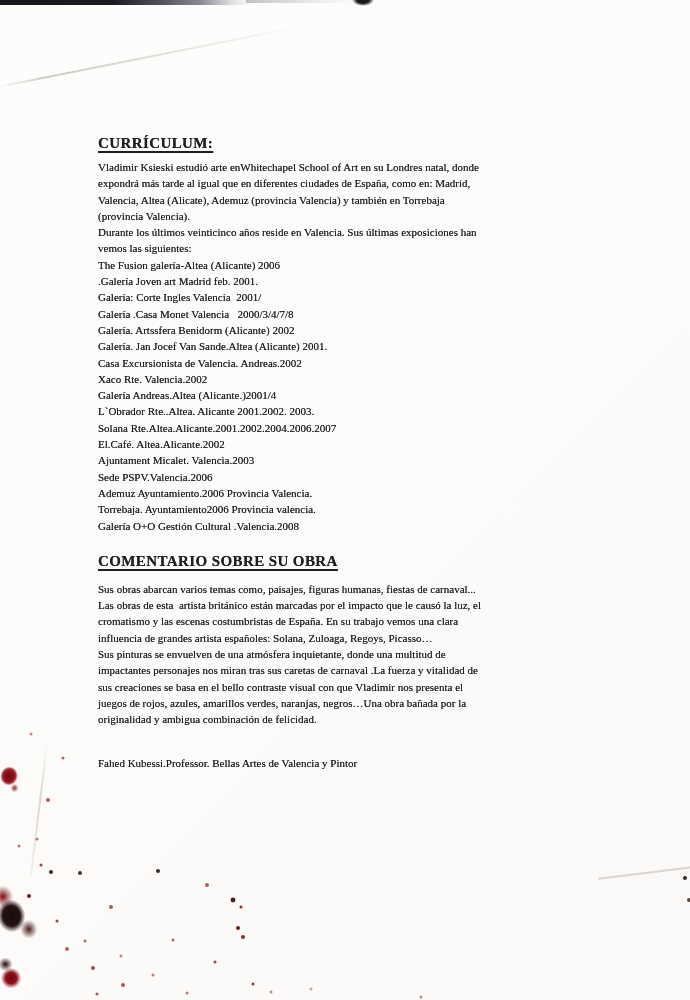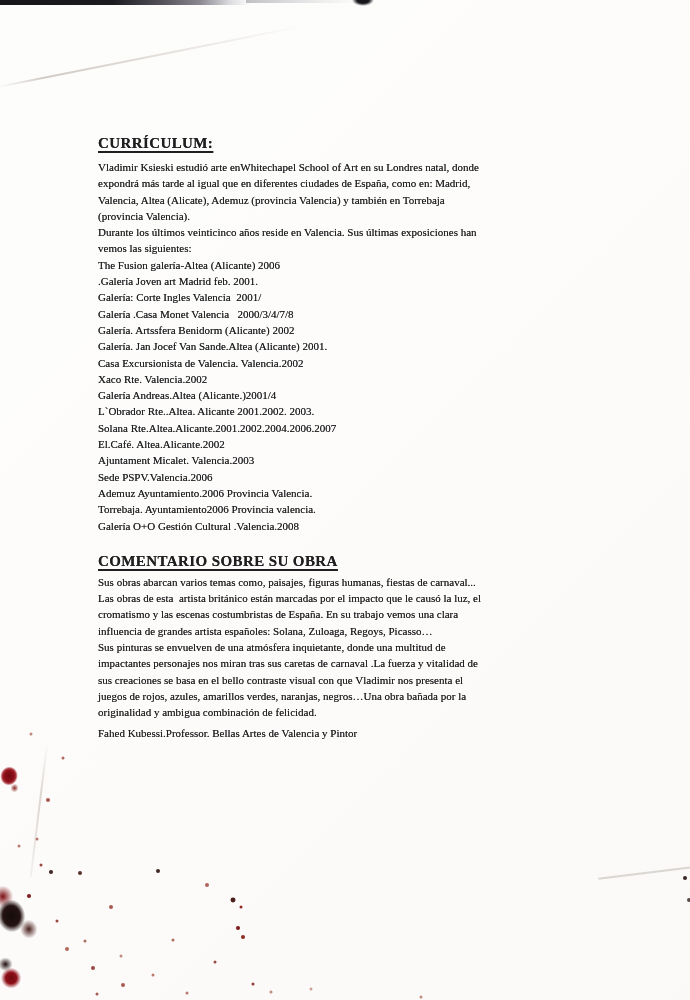--- a/index.html
+++ b/index.html
@@ -23,28 +23,28 @@
   .doc-heading {
     font-size: 15px; line-height: 17px; font-weight: 700;
     letter-spacing: 0.4px;
     text-decoration: underline;
     text-underline-offset: 3px;
     text-decoration-thickness: 2px;
     margin: 0 0 7px 0;
     text-shadow: 0 0 0.5px rgba(20,20,22,0.8);
   }
   .doc-heading.second {
-    margin: 19px 0 4px 0;
+    margin: 19px 0 11px 0;
   }
   .line {
     font-size: 11px; line-height: 16.3px;
     white-space: pre;
     text-shadow: 0 0 0.45px rgba(25,25,28,0.75);
   }
-  .signature { margin-top: 4px; }
+  .signature { margin-top: 27px; }
   
   .artifact { position: absolute; pointer-events: none; }
   .scan-top-bar {
     left: 0; top: 0; width: 250px; height: 5px;
     background: linear-gradient(90deg, #17161b 0%, #1c1b20 45%, #55525c 65%, #8b8892 80%, rgba(160,158,168,0.35) 92%, rgba(180,178,188,0) 100%);
     filter: blur(0.4px);
   }
   .scan-top-tail {
     left: 246px; top: 0; width: 112px; height: 3px;
     background: linear-gradient(90deg, rgba(120,118,128,0.45), rgba(150,148,158,0.18) 60%, rgba(150,148,158,0) 100%);
@@ -159,21 +159,21 @@
       </div>
 
     <div>
 
     <div class="line">The Fusion galería-Altea (Alicante) 2006</div>
         <div class="line">.Galería Joven art Madrid feb. 2001.</div>
         <div class="line">Galería: Corte Ingles Valencia  2001/</div>
         <div class="line">Galería .Casa Monet Valencia   2000/3/4/7/8</div>
         <div class="line">Galería. Artssfera Benidorm (Alicante) 2002</div>
         <div class="line">Galería. Jan Jocef Van Sande.Altea (Alicante) 2001.</div>
-        <div class="line">Casa Excursionista de Valencia. Valencia.2002</div>
+        <div class="line">Casa Excursionista de Valencia. Andreas.2002</div>
         <div class="line">Xaco Rte. Valencia.2002</div>
         <div class="line">Galería Andreas.Altea (Alicante.)2001/4</div>
         <div class="line">L`Obrador Rte..Altea. Alicante 2001.2002. 2003.</div>
         <div class="line">Solana Rte.Altea.Alicante.2001.2002.2004.2006.2007</div>
         <div class="line">El.Café. Altea.Alicante.2002</div>
         <div class="line">Ajuntament Micalet. Valencia.2003</div>
         <div class="line">Sede PSPV.Valencia.2006</div>
         <div class="line">Ademuz Ayuntamiento.2006 Provincia Valencia.</div>
         <div class="line">Torrebaja. Ayuntamiento2006 Provincia valencia.</div>
         <div class="line">Galería O+O Gestión Cultural .Valencia.2008</div>

